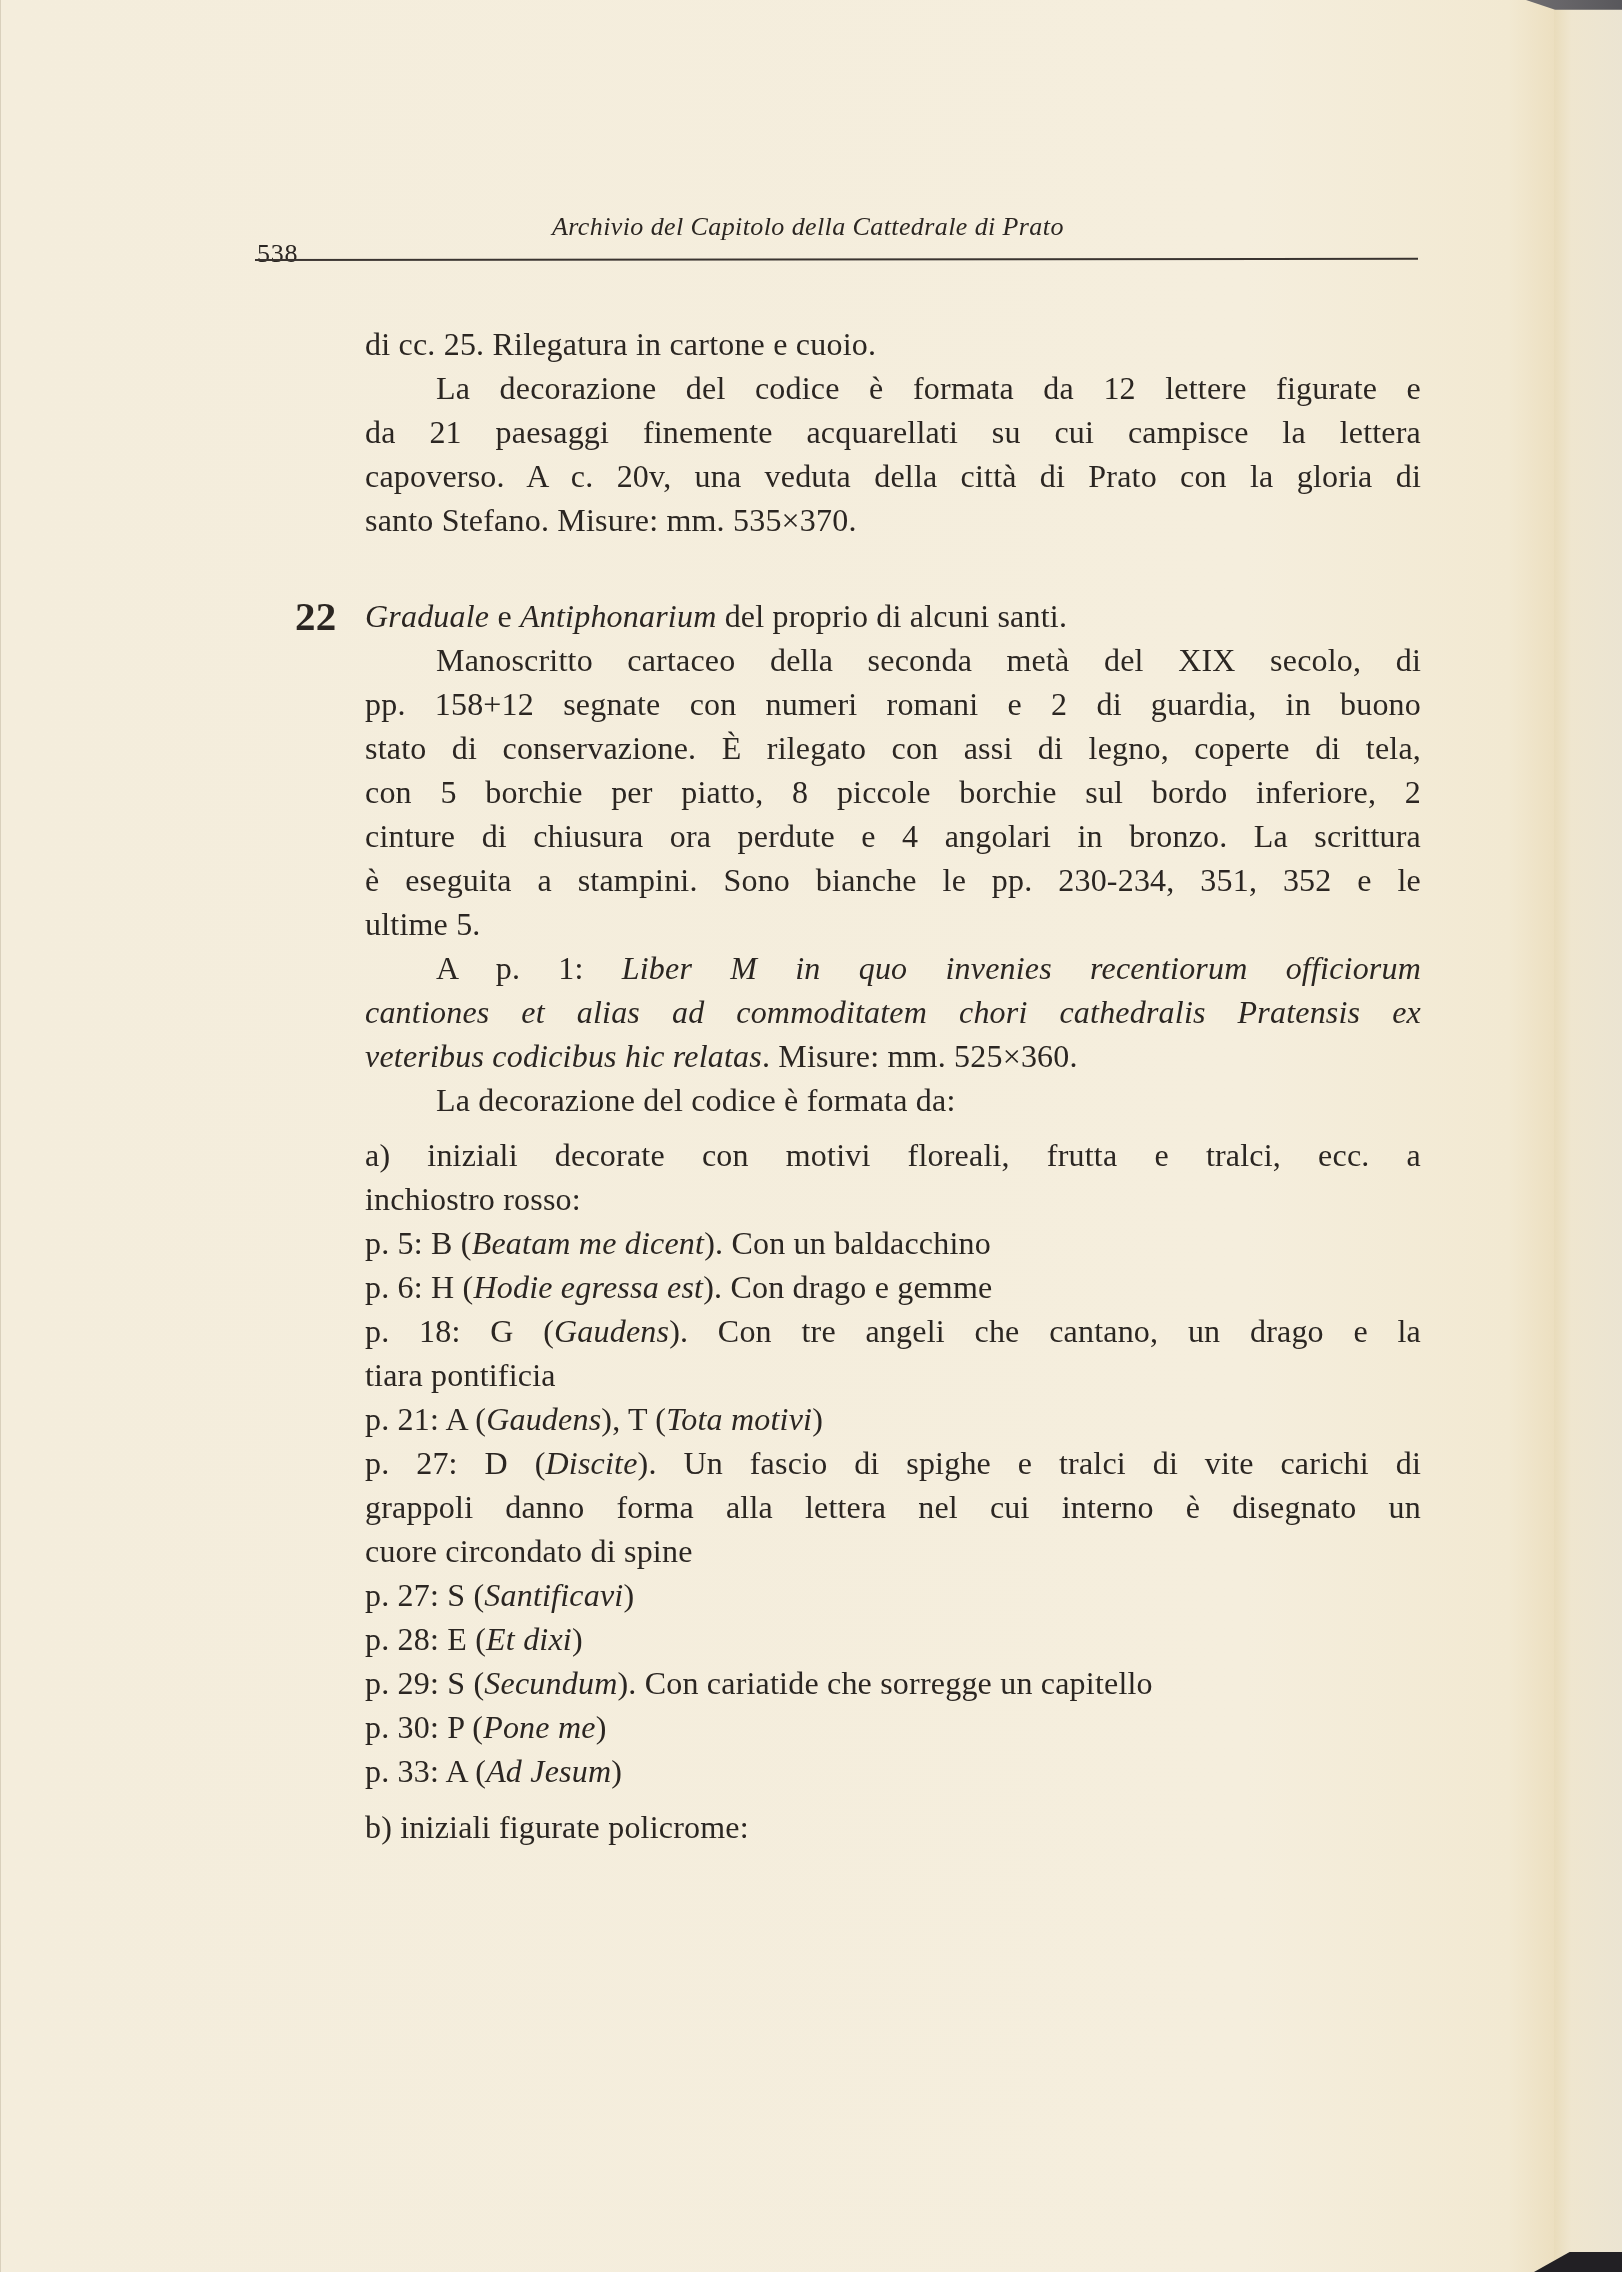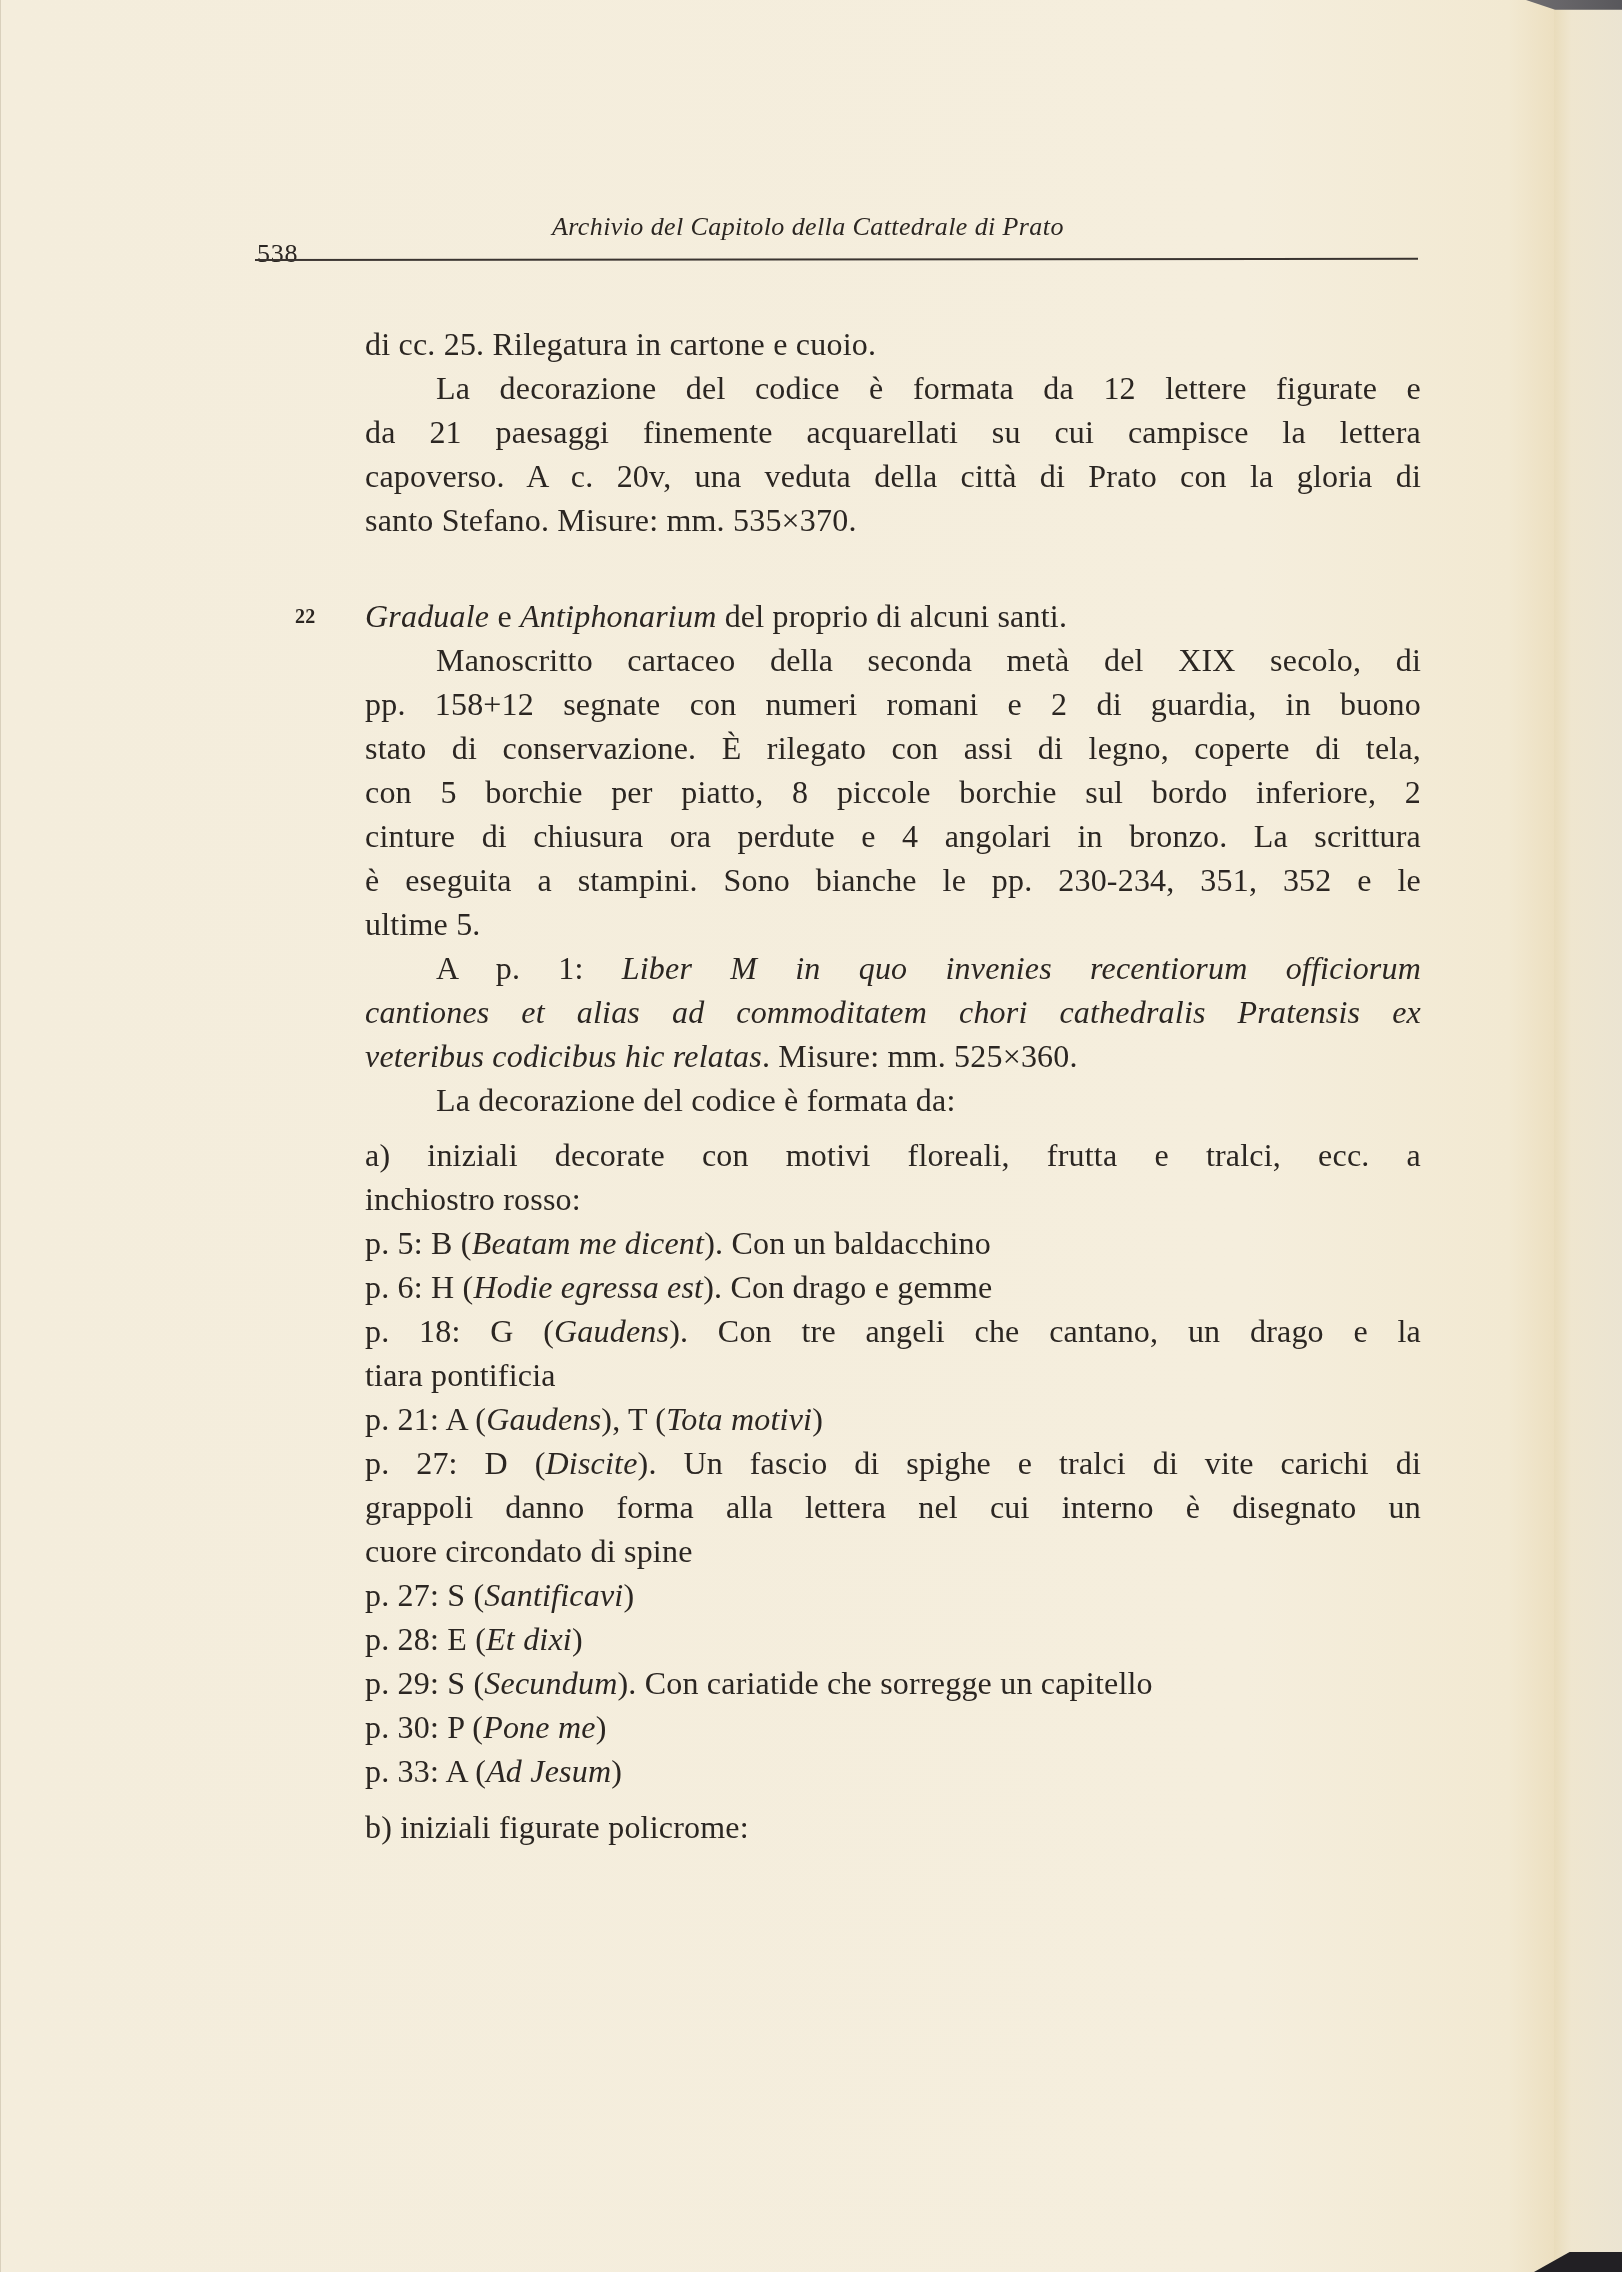--- a/index.html
+++ b/index.html
@@ -42,21 +42,21 @@
     position:absolute; left:365px; top:322px; width:1056px;
     font-size:32px; line-height:44px; letter-spacing:0.2px;
   }
   .line { height:44px; white-space:nowrap; }
   .just { text-align:justify; text-align-last:justify; white-space:normal; height:44px; overflow:hidden; }
   .indent { padding-left:71px; }
   .gap-s { height:11.3px; }
   .gap-l { height:52px; }
   .entry-line { position:relative; }
   .entry-num {
-    position:absolute; left:-70px; top:0; font-weight:bold; font-size:20px;
+    position:absolute; left:-70px; top:0; font-weight:bold; font-size:41px;
   }
   i { }
   .list-line { white-space:nowrap; height:44px; }
 </style>
 </head>
 <body>
 
 <div class="page"></div>
 <div class="next-page"></div>
 <div class="shadow-top"></div>

